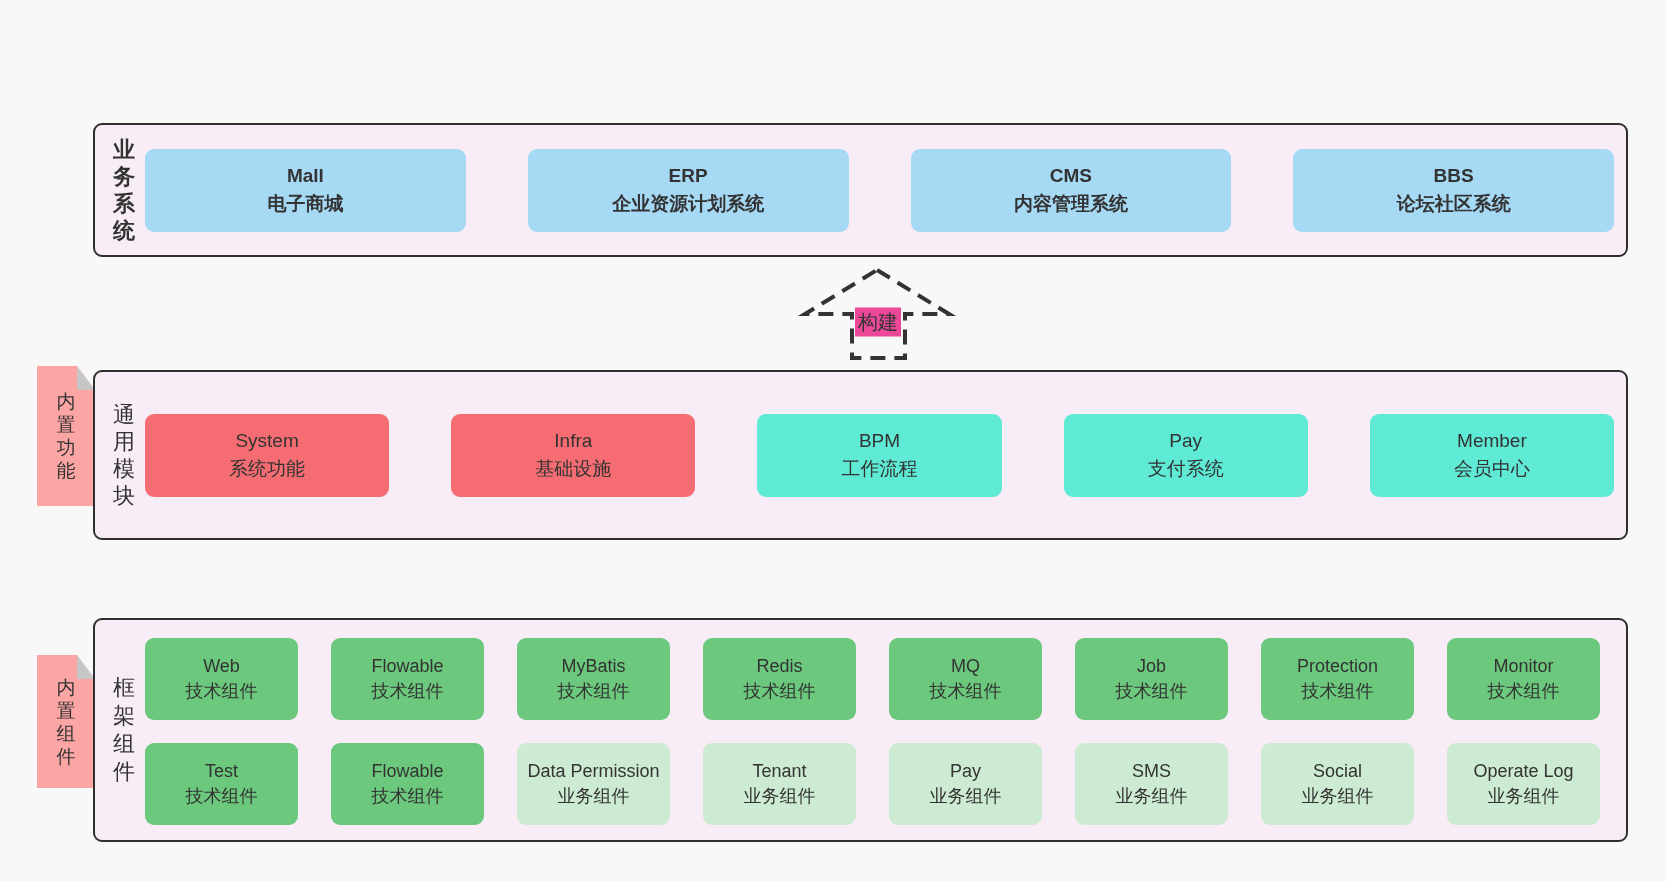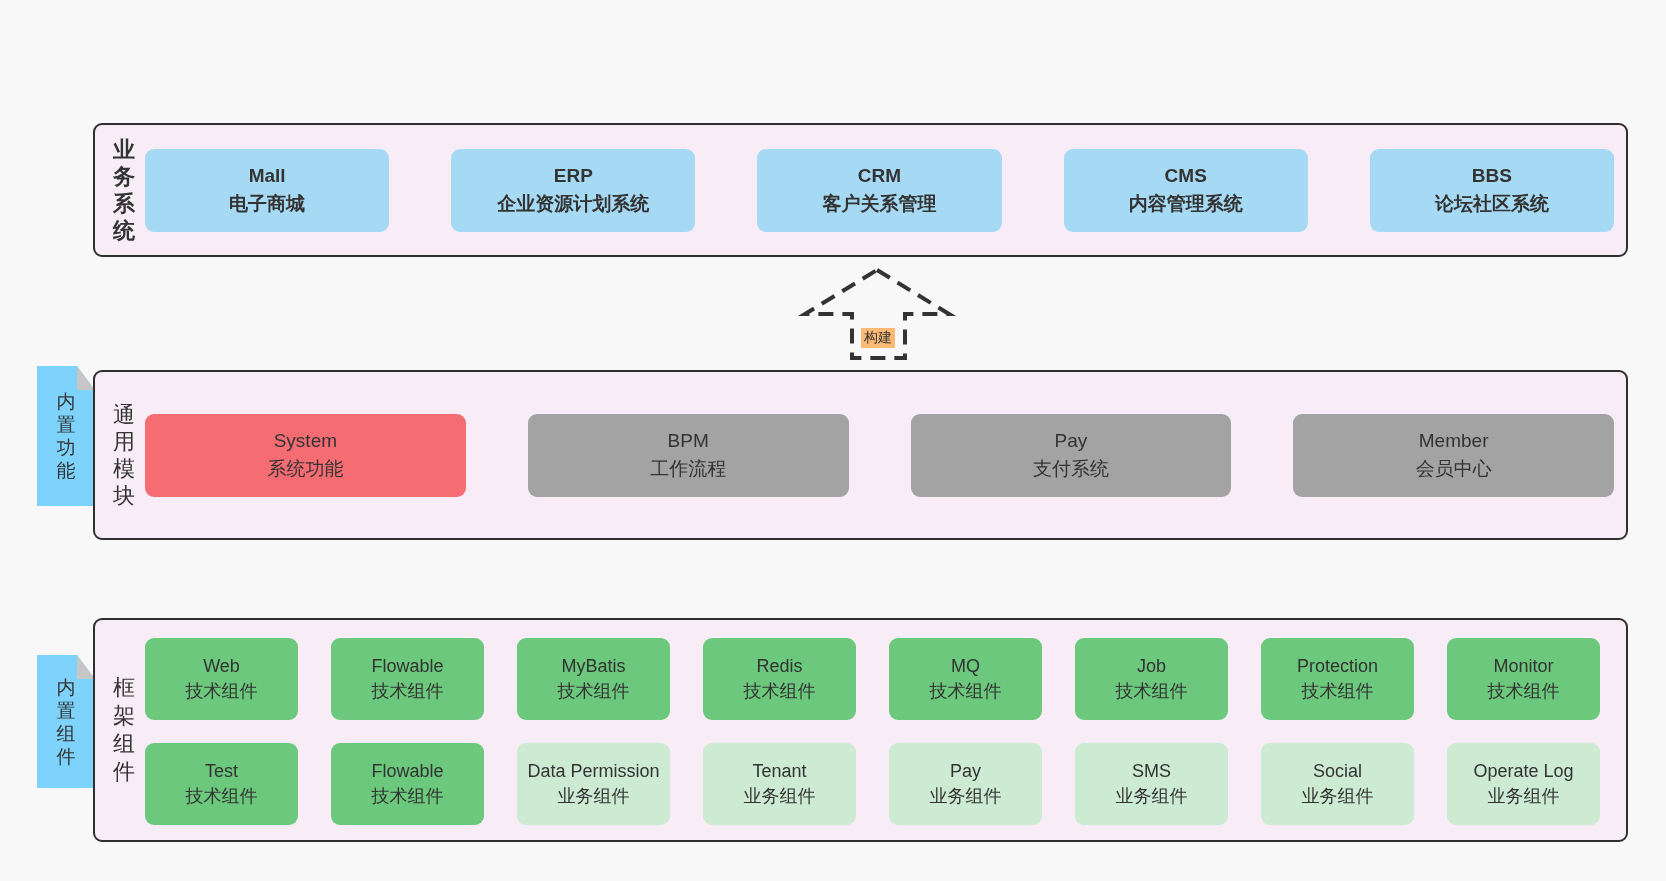--- a/index.html
+++ b/index.html
@@ -40,27 +40,27 @@
   .grid .box-row{height:82px;gap:33px;padding:0;align-items:stretch;}
 
   .box{
     flex:1;height:83px;border-radius:9px;
     display:flex;flex-direction:column;justify-content:center;align-items:center;
     text-align:center;font-size:19px;line-height:28px;color:#333;
   }
   .grid .box{height:82px;font-size:18px;line-height:25px;padding:0 6px;box-sizing:border-box;}
   .box.blue{background:#a6d9f4;}
   .box.red{background:#f56d72;}
-  .box.pink{background:#a3a3a3;}
+  .box.pink{background:#5eead4;}
   .box.green{background:#6bc87c;}
   .box.lightgreen{background:#cdead2;}
 
   
   .sticky{
-    position:absolute;left:37px;width:58px;background:#7dd3fc;z-index:0;
+    position:absolute;left:37px;width:58px;background:#fca5a5;z-index:0;
     clip-path:polygon(0 0,40px 0,58px 24px,58px 100%,0 100%);
   }
   #sticky-features{top:366px;height:140px;}
   #sticky-components{top:655px;height:133px;}
   .sticky .fold{
     position:absolute;top:0;right:0;width:18px;height:24px;
     background:#c6c6c6;clip-path:polygon(0 0,100% 100%,0 100%);
   }
   .sticky-label{
     position:absolute;left:50%;top:50%;transform:translate(-50%,-50%);
@@ -68,43 +68,39 @@
     word-break:break-all;text-align:center;color:#333;
   }
 
   
   .arrow{position:absolute;width:170px;height:100px;z-index:2;}
   #arrow-build{left:790px;top:262px;}
   #arrow-implement{left:805px;top:512px;}
   .arrow svg{position:absolute;left:0;top:0;}
   .arrow-label{
     position:absolute;transform:translate(-50%,-50%);
-    background:#fdba74;padding:1px 3px;
-    font-size:14px;color:#333;white-space:nowrap;margin-top:16px;
+    background:#ec4899;padding:1px 3px;
+    font-size:20px;color:#333;white-space:nowrap;
   }
 </style>
 </head>
 <body>
 
 <div id="canvas">
 
   <section class="panel" id="panel-business">
     <div class="panel-label">业务系统</div>
     <div class="box-row">
       <div class="box blue">
         <div>Mall</div>
         <div>电子商城</div>
       </div>
       <div class="box blue">
         <div>ERP</div>
         <div>企业资源计划系统</div>
-      </div>
-      <div class="box blue">
-        <div>CRM</div>
-        <div>客户关系管理</div>
       </div>
       <div class="box blue">
         <div>CMS</div>
         <div>内容管理系统</div>
       </div>
       <div class="box blue">
         <div>BBS</div>
         <div>论坛社区系统</div>
       </div>
     </div>
@@ -121,20 +117,24 @@
     <div class="fold"></div>
     <div class="sticky-label">内置功能</div>
   </div>
   <section class="panel" id="panel-modules">
     <div class="panel-label">通用模块</div>
     <div class="box-row">
       <div class="box red">
         <div>System</div>
         <div>系统功能</div>
       </div>
+      <div class="box red">
+        <div>Infra</div>
+        <div>基础设施</div>
+      </div>
       <div class="box pink">
         <div>BPM</div>
         <div>工作流程</div>
       </div>
       <div class="box pink">
         <div>Pay</div>
         <div>支付系统</div>
       </div>
       <div class="box pink">
         <div>Member</div>

